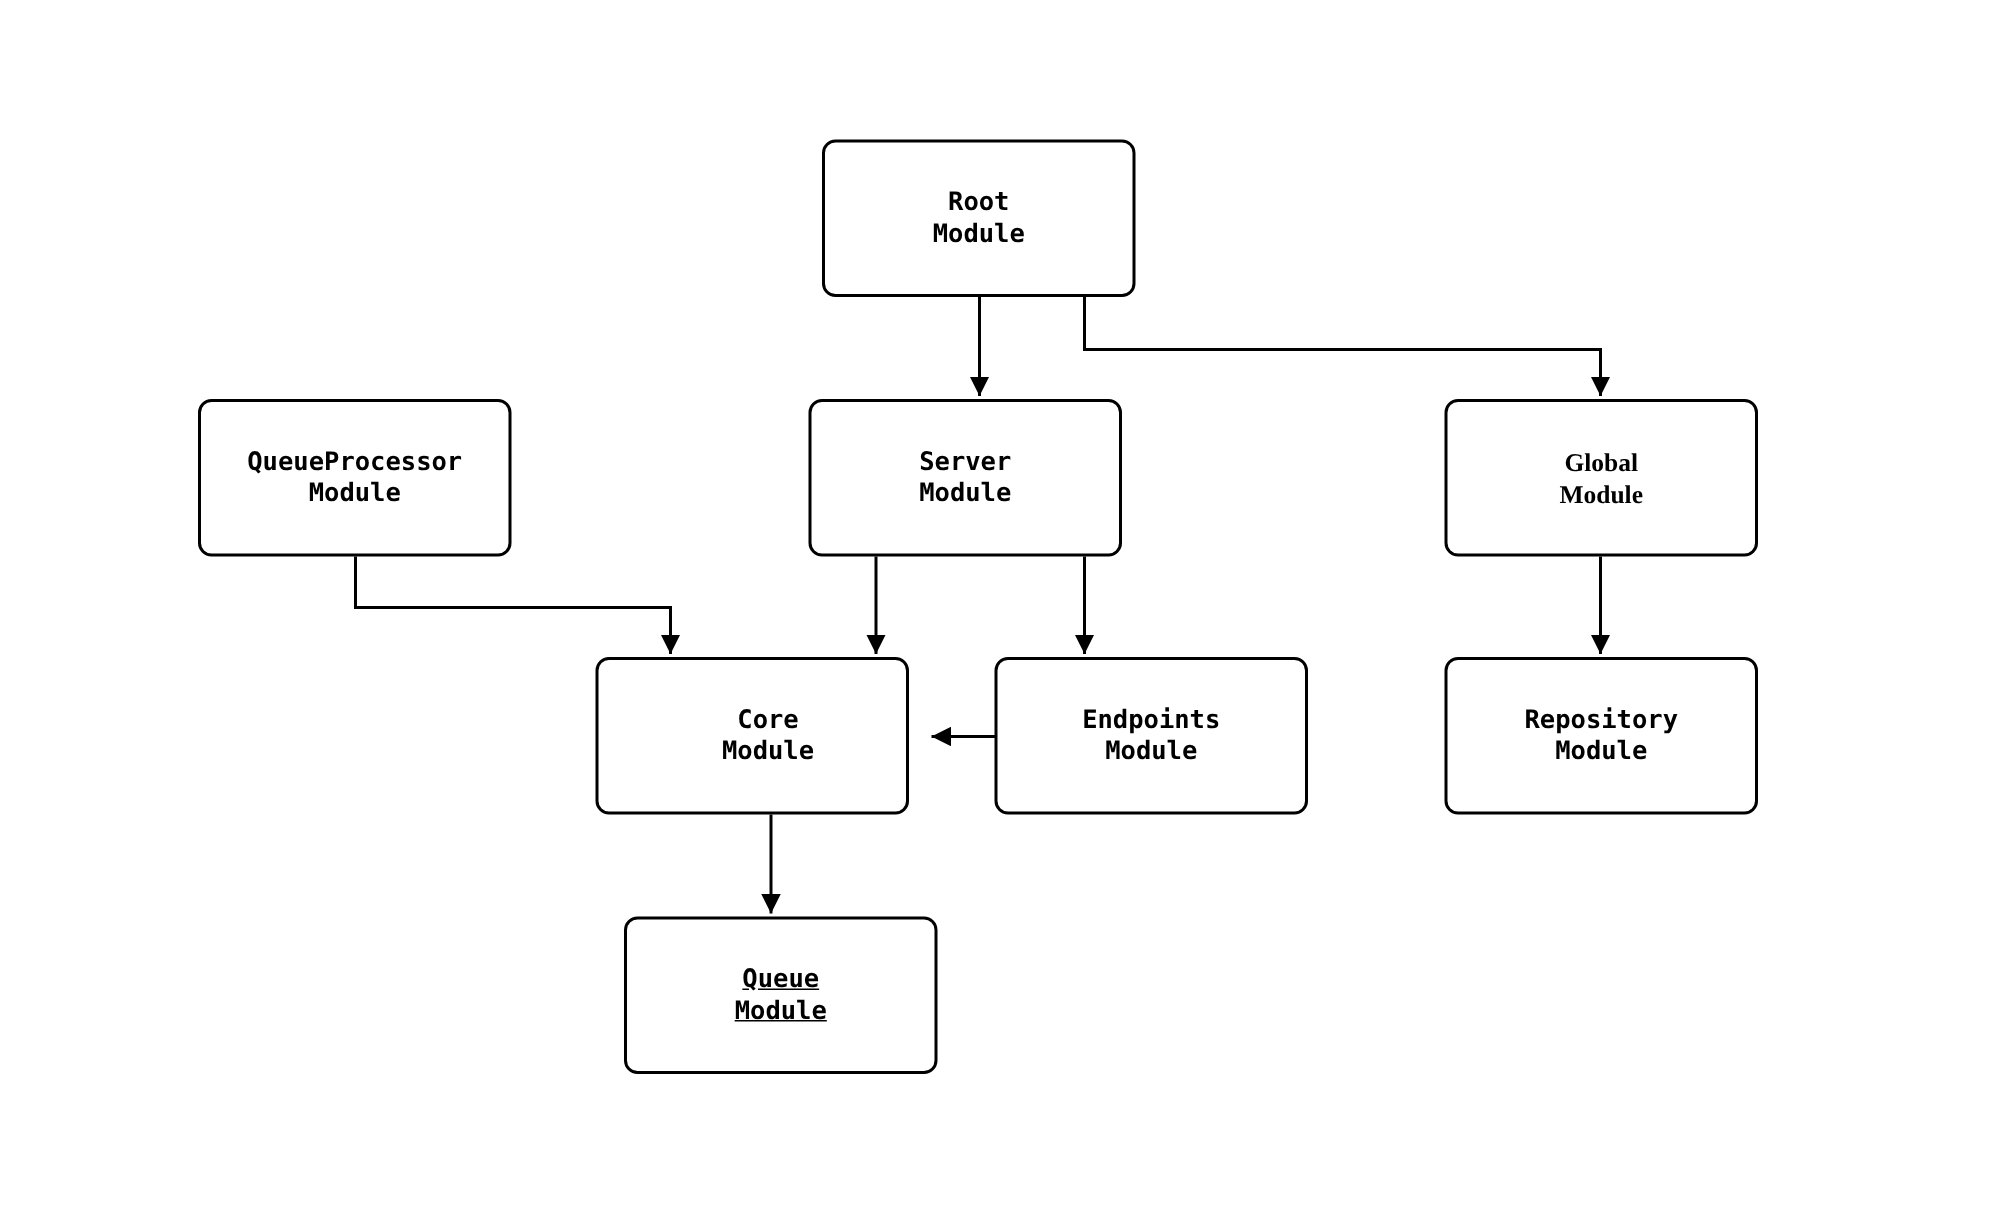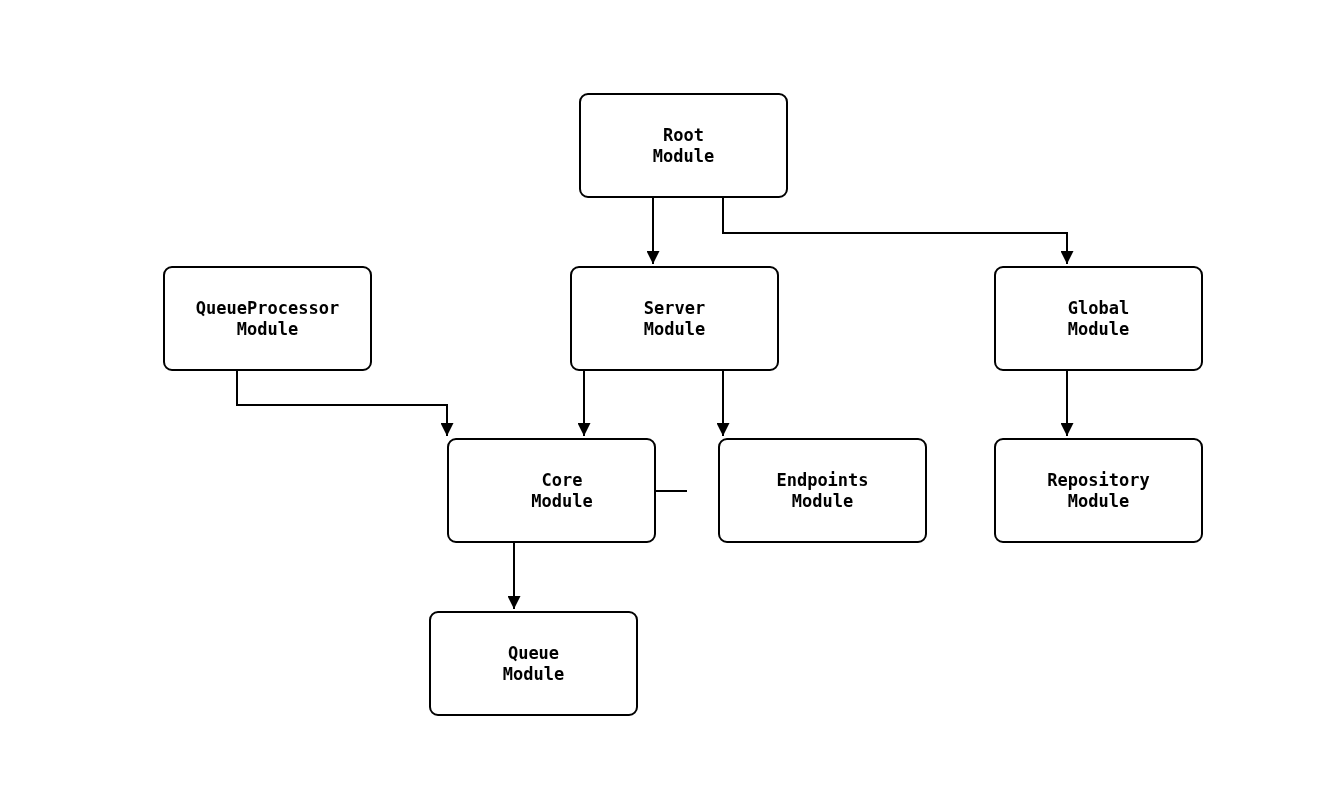--- a/index.html
+++ b/index.html
@@ -33,21 +33,20 @@
     border-radius: 9px;
     display: flex;
     flex-direction: column;
     align-items: center;
     justify-content: center;
     text-align: center;
     font-size: 17px;
     font-weight: bold;
     line-height: 21px;
     color: #000000;
-    margin-left: 31px;
   }
   .node span { display: block; }
 </style>
 </head>
 <body>
 
 <div class="canvas">
 
   <svg class="edges" width="1337" height="809" viewBox="0 0 1337 809" xmlns="http://www.w3.org/2000/svg">
     <defs>
@@ -70,43 +69,43 @@
   <div class="node" style="left:548px; top:93px;">
     <span>Root</span>
     <span>Module</span>
   </div>
 
   <div class="node" style="left:539px; top:266px;">
     <span>Server</span>
     <span>Module</span>
   </div>
 
-  <div class="node" style="left:963px; top:266px;">
+  <div class="node" style="left:963px; top:266px;font-family:Liberation Serif, serif;">
     <span>Global</span>
     <span>Module</span>
   </div>
 
   <div class="node" style="left:132px; top:266px;">
     <span>QueueProcessor</span>
     <span>Module</span>
   </div>
 
-  <div class="node" style="left:416px; top:438px;padding-left:21px;">
+  <div class="node" style="left:397px; top:438px;padding-left:21px;">
     <span>Core</span>
     <span>Module</span>
   </div>
 
-  <div class="node" style="left:687px; top:438px;text-align:center;">
+  <div class="node" style="left:663px; top:438px;text-align:center;">
     <span>Endpoints</span>
     <span>Module</span>
   </div>
 
   <div class="node" style="left:963px; top:438px;">
     <span>Repository</span>
     <span>Module</span>
   </div>
 
-  <div class="node" style="left:398px; top:611px;">
+  <div class="node" style="left:416px; top:611px;text-decoration:underline;">
     <span>Queue</span>
     <span>Module</span>
   </div>
 
 </div>
 
 </body></html>

